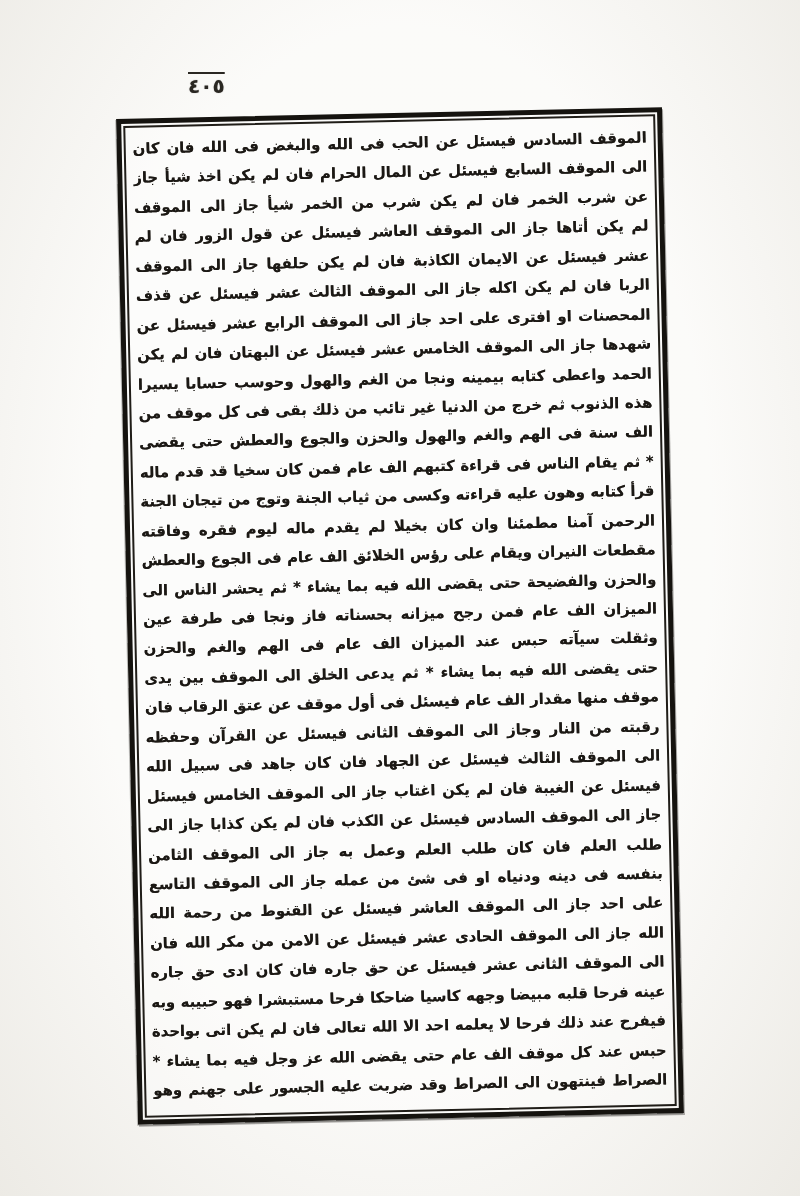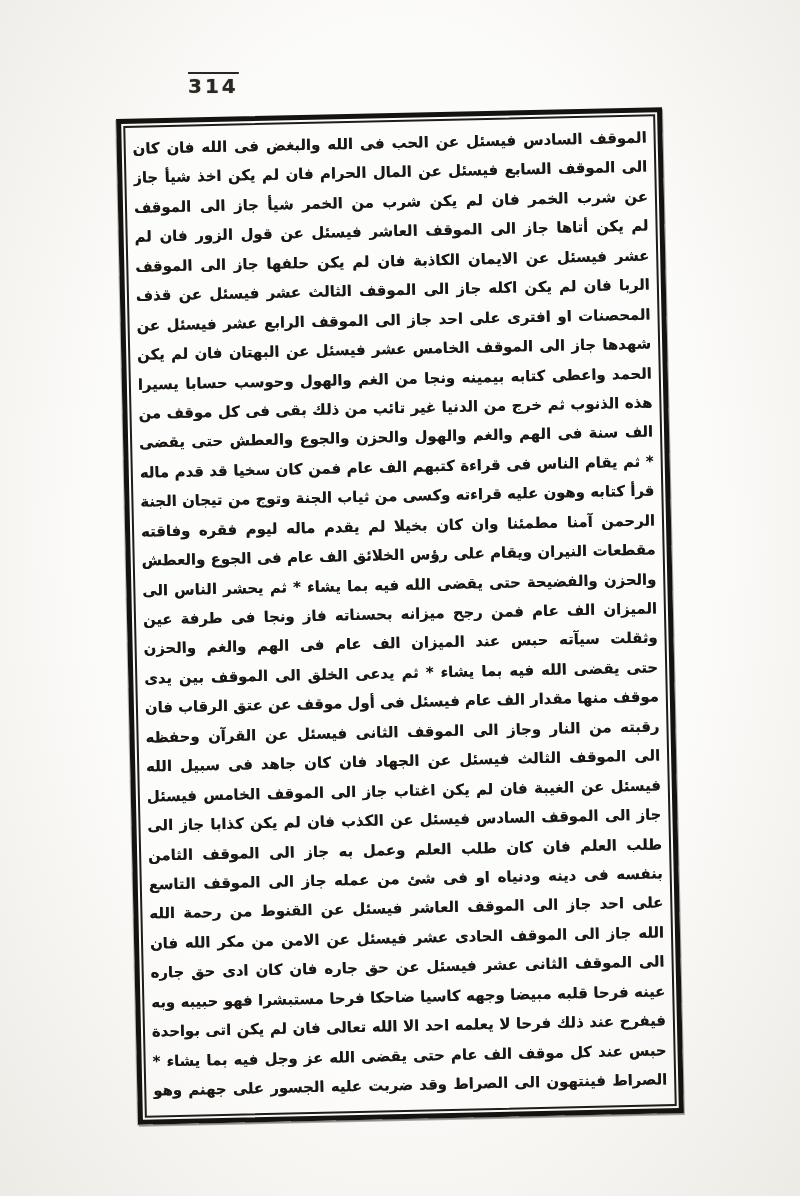--- a/index.html
+++ b/index.html
@@ -50,21 +50,21 @@
     text-align-last:justify;
     text-shadow:0 0 0.5px rgba(25,20,15,.75);
     white-space:normal;
   }
 </style>
 </head>
 <body>
 
 <div class="scan">
 
-  <div class="page-number">314</div>
+  <div class="page-number">٤٠٥</div>
 
   <div class="frame-outer">
     <div class="frame-inner">
       <div class="text-block">
           <div class="line">الموقف السادس فيسئل عن الحب فى الله والبغض فى الله فان كان محبا فى الله مبغضا فى الله جاز</div>
           <div class="line">الى الموقف السابع فيسئل عن المال الحرام فان لم يكن اخذ شيأ جاز الى الموقف الثامن فيسئل</div>
           <div class="line">عن شرب الخمر فان لم يكن شرب من الخمر شيأ جاز الى الموقف التاسع فيسئل عن الفروج الحرام فان</div>
           <div class="line">لم يكن أتاها جاز الى الموقف العاشر فيسئل عن قول الزور فان لم يكن قاله جاز الى الموقف الحادى</div>
           <div class="line">عشر فيسئل عن الايمان الكاذبة فان لم يكن حلفها جاز الى الموقف الثانى عشر فيسئل عن أكل</div>
           <div class="line">الربا فان لم يكن اكله جاز الى الموقف الثالث عشر فيسئل عن قذف المحصنات فان لم يكن قذف</div>

